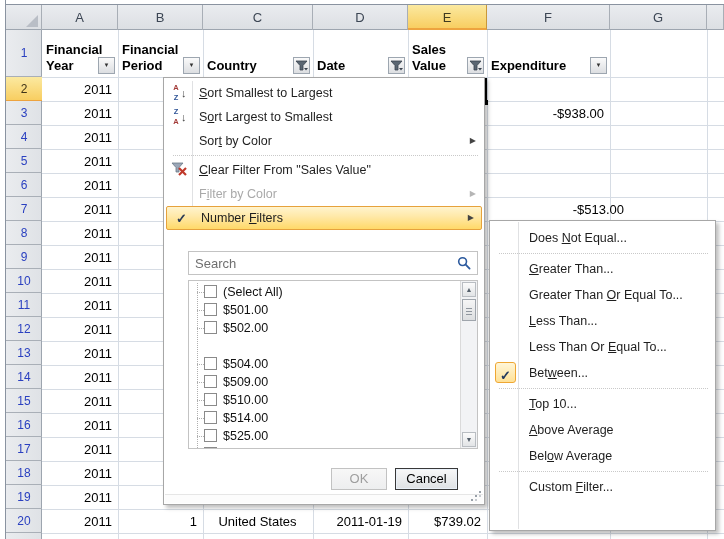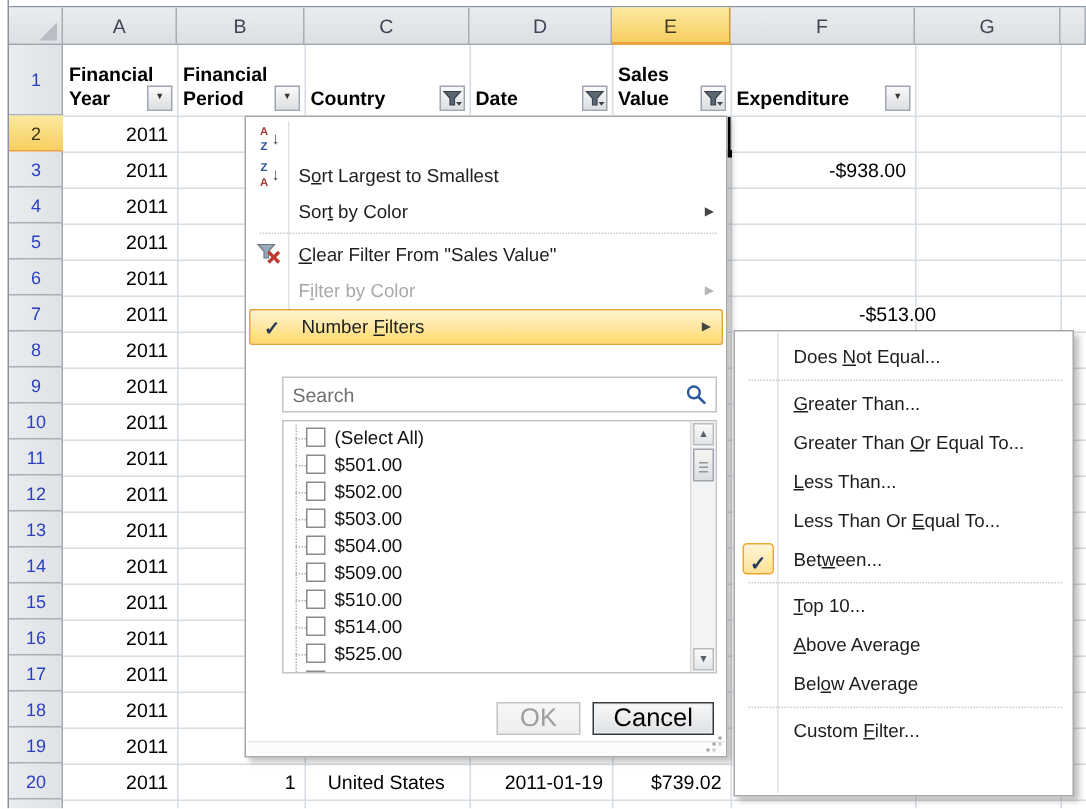--- a/index.html
+++ b/index.html
@@ -81,24 +81,24 @@
   .sbb{position:absolute;left:1px;right:1px;height:15px;background:linear-gradient(#FBFBFB,#E2E4E6);
        border:1px solid #B9BDC2;text-align:center;font-size:7px;line-height:13px;color:#55606B;cursor:pointer;}
   .sb-up{top:1px;} .sb-down{bottom:1px;}
   .sb-thumb{position:absolute;left:1px;right:1px;top:18px;height:22px;background:linear-gradient(#F6F6F6,#DCDEE0);
        border:1px solid #9FA5AC;cursor:grab;}
   .sb-thumb:after{content:"";position:absolute;left:3px;right:3px;top:8px;height:5px;
        border-top:1px solid #8F969E;border-bottom:1px solid #8F969E;background:
        linear-gradient(#8F969E,#8F969E) center 2px/100% 1px no-repeat;}
 
   
-  .btn{position:absolute;top:390px;height:22px;text-align:center;font-size:17px;line-height:20px;
+  .btn{position:absolute;top:390px;height:22px;text-align:center;font-size:13px;line-height:20px;
        background:linear-gradient(#F8F8F8,#DEE1E4);border:1px solid #ABABAB;cursor:pointer;color:#000;}
   #ok-btn{left:167px;width:56px;color:#9E9E9E;border-color:#C2C2C2;background:linear-gradient(#F7F7F7,#EDEEEF);}
-  #cancel-btn{left:231px;width:81px;border:1px solid #383838;box-shadow:inset 0 0 0 1px #E9F0F8;}
+  #cancel-btn{left:231px;width:63px;border:1px solid #383838;box-shadow:inset 0 0 0 1px #E9F0F8;}
   .panel-strip{position:absolute;left:1px;right:1px;bottom:1px;height:9px;border-top:1px solid #E6E6E6;background:#FCFCFC;}
   .grip{position:absolute;right:2px;bottom:2px;width:12px;height:12px;cursor:nwse-resize;}
   .grip:after{content:"";position:absolute;right:1px;top:1px;width:2px;height:2px;background:#99A1A9;
        box-shadow:-4px 4px #99A1A9,-8px 8px #99A1A9,0 4px #C7CBD0,-4px 8px #C7CBD0;}
 
   
   #submenu{left:489px;top:220px;width:227px;height:311px;z-index:21;}
   #submenu-gutter-line{position:absolute;left:28px;top:1px;bottom:1px;border-left:1px solid #E0E1E3;}
   #submenu-items{position:absolute;left:1px;right:1px;top:4px;}
   .smi{position:relative;height:26px;line-height:26px;padding-left:38px;font-size:12.5px;color:#1E1E1E;
@@ -247,21 +247,21 @@
 
   <div class="panel" id="filter-panel">
     <div id="menu-gutter-line"></div>
     <div id="menu-items">
         <div class="mi"><span class="mic">
             <span class="saz">
               <i style="color:#A33B38">A</i>
               <i style="color:#2F5496">Z</i>
             </span>
             <span class="sarr">↓</span>
-          </span></div>
+          </span><span><u>S</u>ort Smallest to Largest</span></div>
         <div class="mi"><span class="mic">
             <span class="saz">
               <i style="color:#2F5496">Z</i>
               <i style="color:#A33B38">A</i>
             </span>
             <span class="sarr">↓</span>
           </span><span>S<u>o</u>rt Largest to Smallest</span></div>
         <div class="mi"><span>Sor<u>t</u> by Color</span><span class="marr">▶</span></div>
         <div class="msep"></div>
         <div class="mi"><span class="mic">
@@ -296,25 +296,20 @@
           <div class="vli" style="position: absolute; top: 18px;">
             <div class="vstub" style="position: absolute;"></div>
             <div class="vcb" style="position: absolute;"></div>
             <div class="vlbl">$501.00</div>
           </div>
           <div class="vli" style="position: absolute; top: 36px;">
             <div class="vstub" style="position: absolute;"></div>
             <div class="vcb" style="position: absolute;"></div>
             <div class="vlbl">$502.00</div>
           </div>
-          <div class="vli" style="position: absolute; top: 54px;">
-            <div class="vstub" style="position: absolute;"></div>
-            <div class="vcb" style="position: absolute;"></div>
-            <div class="vlbl">$503.00</div>
-          </div>
           <div class="vli" style="position: absolute; top: 72px;">
             <div class="vstub" style="position: absolute;"></div>
             <div class="vcb" style="position: absolute;"></div>
             <div class="vlbl">$504.00</div>
           </div>
           <div class="vli" style="position: absolute; top: 90px;">
             <div class="vstub" style="position: absolute;"></div>
             <div class="vcb" style="position: absolute;"></div>
             <div class="vlbl">$509.00</div>
           </div>

